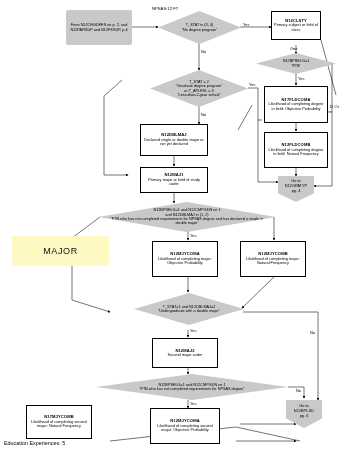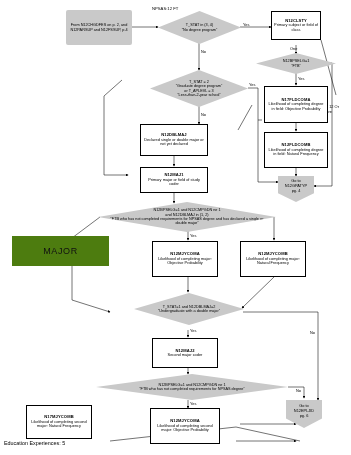--- a/index.html
+++ b/index.html
@@ -59,21 +59,21 @@
   
   .docnote{
     background:#c9c9c9;
     display:flex;align-items:center;justify-content:center;
     text-align:center;
   }
   .docnote .dntxt{font-size:3.8px;line-height:1.2;padding:0 3px;}
 
   
   .majorblock{
-    background:#4d7c0f;
+    background:#fef9c3;
     display:flex;align-items:center;justify-content:center;
     font-size:9px;letter-spacing:.6px;color:#111;
   }
 
   .edgelabel{
     position:absolute;
     font-size:3.9px;
     color:#000;
     white-space:nowrap;
   }

